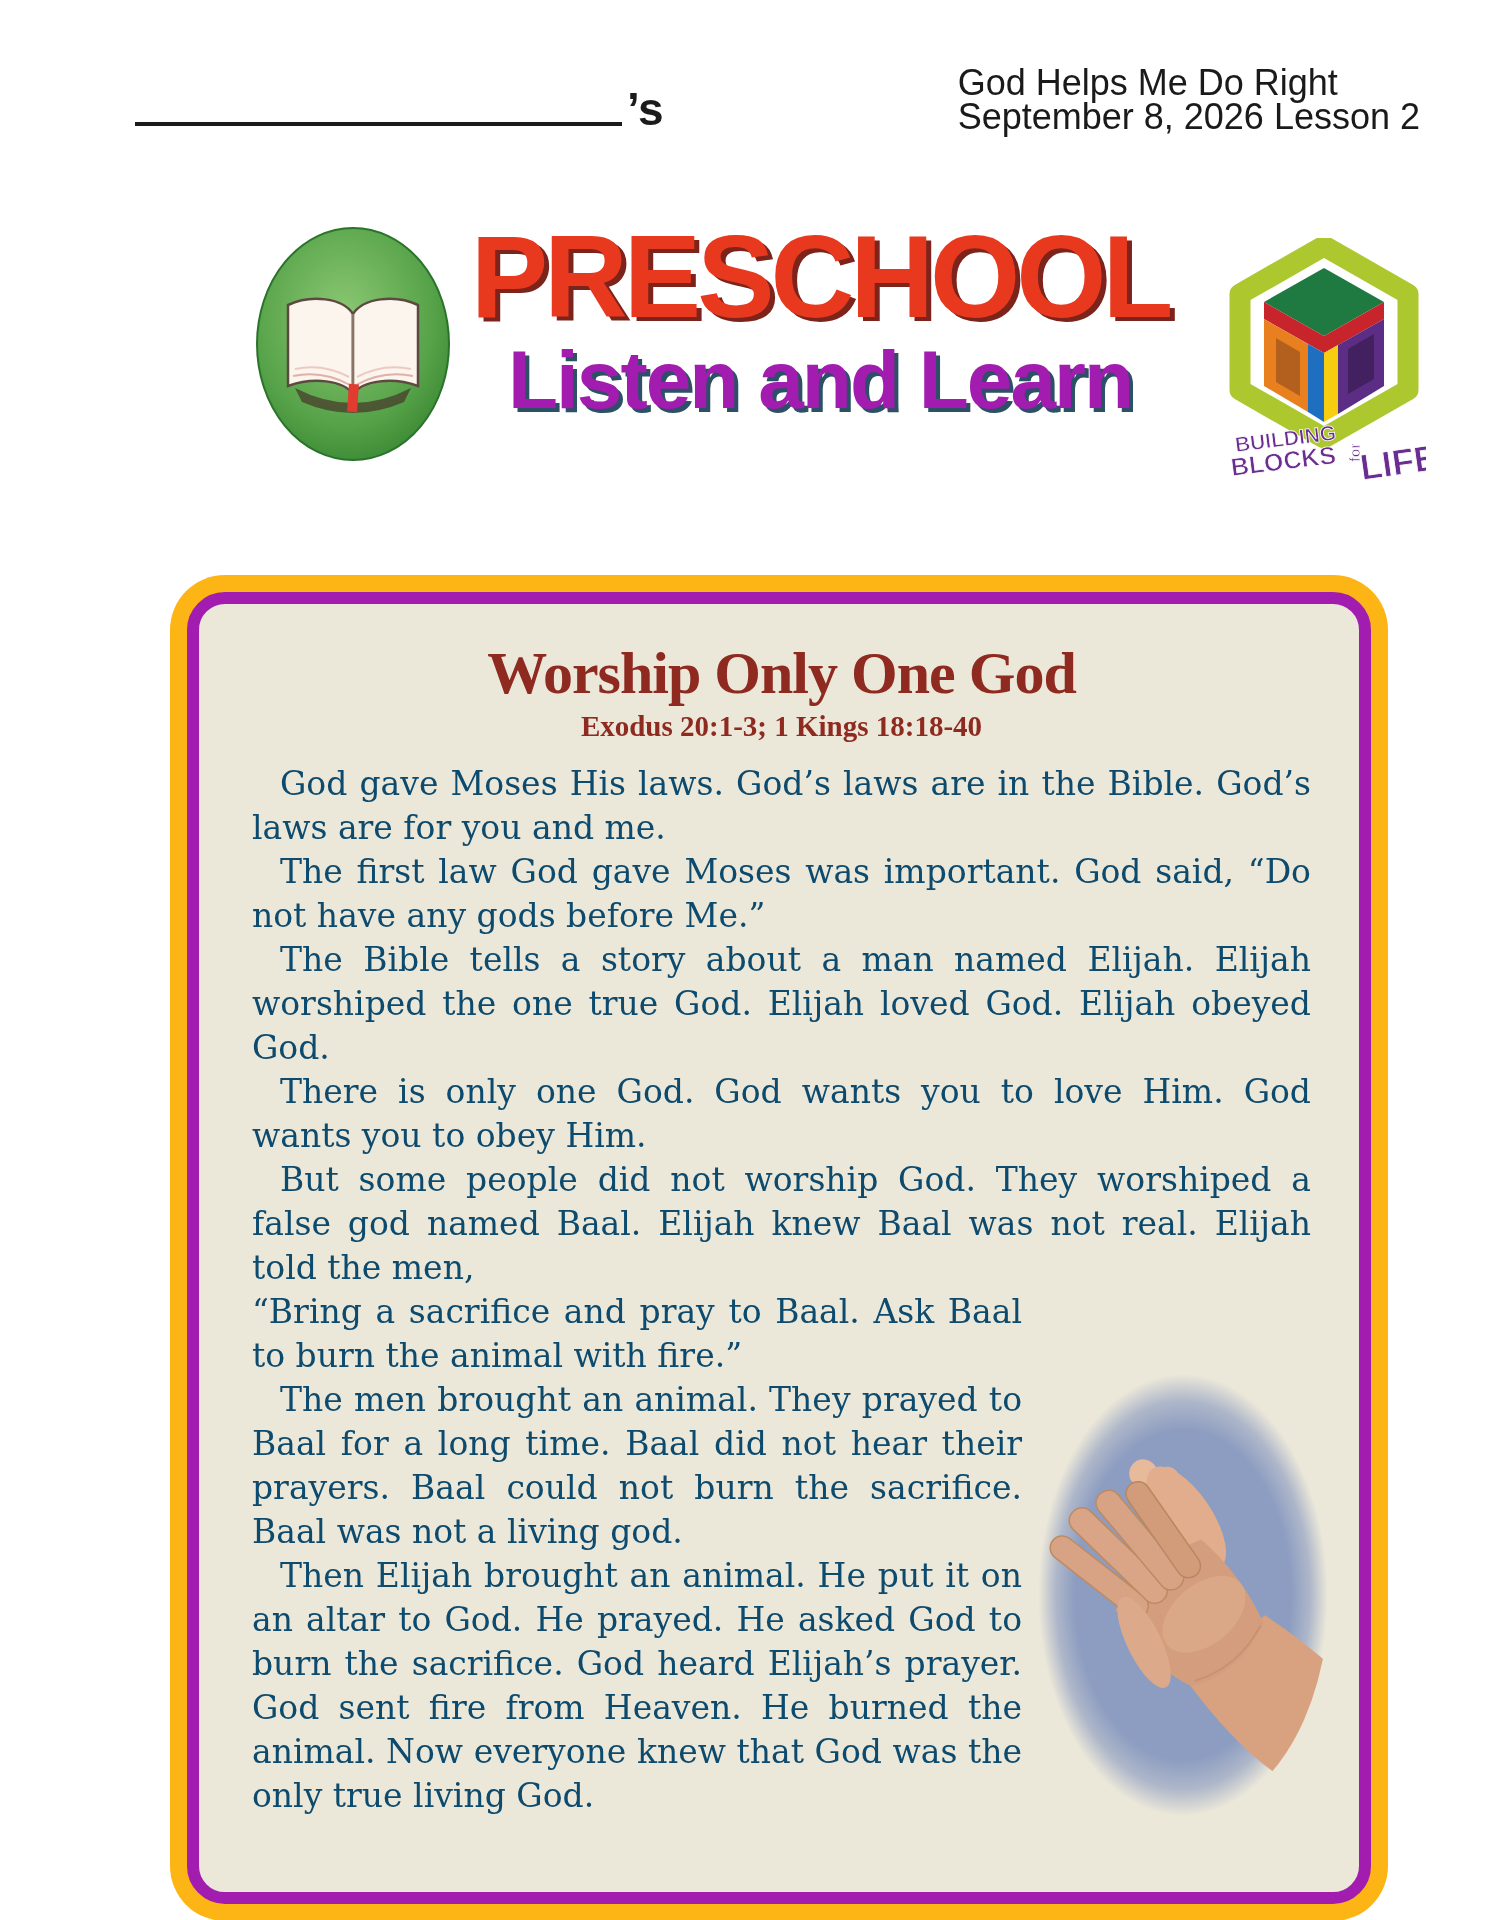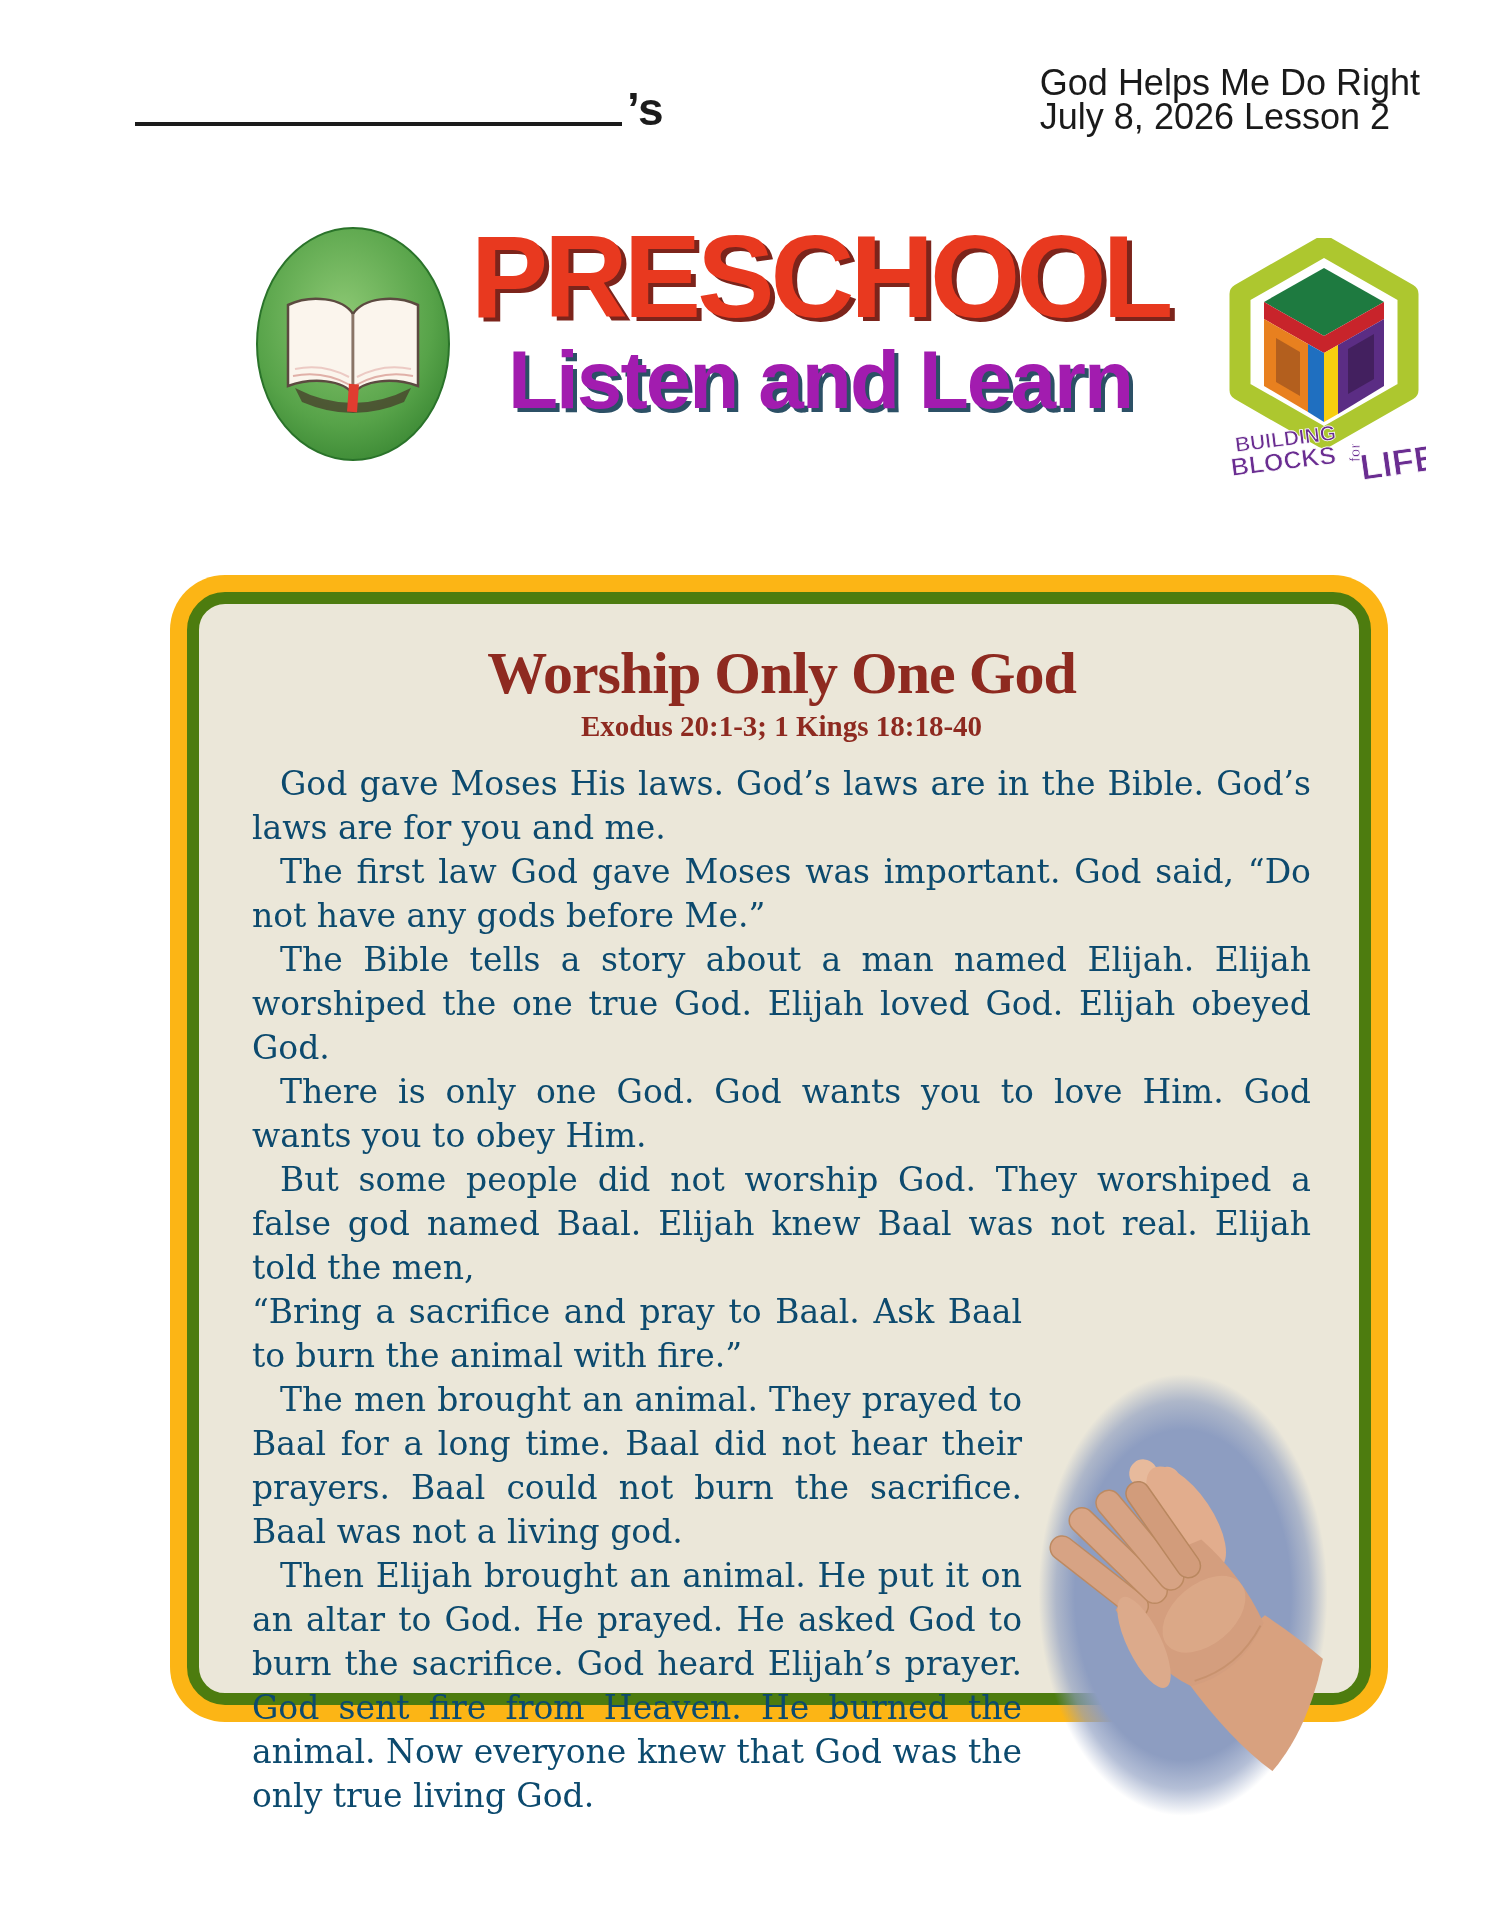--- a/index.html
+++ b/index.html
@@ -41,23 +41,23 @@
   }
   .logo-tagline {
     font-family:"Liberation Serif", serif;
     font-size:40px; font-weight:bold; margin-top:8px; color:#1d7089;
   }
   .blocks-logo { position:absolute; left:1224px; top:238px; width:202px; height:250px; }
 
   
   .story-box {
     position:absolute; left:187px; top:592px;
-    width:1184px; height:1113px;
+    width:1184px; height:1312px;
     background:#ebe7d9;
-    border:12px solid #4d7c0f;
+    border:12px solid #a21caf;
     border-radius:38px;
     box-shadow:0 0 0 17px #fcb515;
     padding:0 48px 0 53px;
   }
   .story-title {
     font-family:"Liberation Serif", serif;
     text-align:center; color:#8e2a20; font-weight:bold;
     font-size:60px; line-height:62px; margin-top:38px; letter-spacing:-1px;
   }
   .story-scripture {
@@ -89,21 +89,21 @@
 <body>
 
 <div id="page">
 
   <div class="name-row">
     <div class="name-blank"></div>
     <div class="name-suffix">’s</div>
   </div>
   <div class="header-right">
     <div>God Helps Me Do Right</div>
-    <div>July 8, 2026 Lesson 2</div>
+    <div>September 8, 2026 Lesson 2</div>
   </div>
 
   <div class="logo-circle">
     <svg width="196" height="236" viewBox="0 0 196 236">
       <defs>
         <radialGradient id="ggrad" cx="45%" cy="38%" r="75%">
           <stop offset="0%" stop-color="#8cc873"></stop>
           <stop offset="62%" stop-color="#57a349"></stop>
           <stop offset="100%" stop-color="#2f7d2b"></stop>
         </radialGradient>

